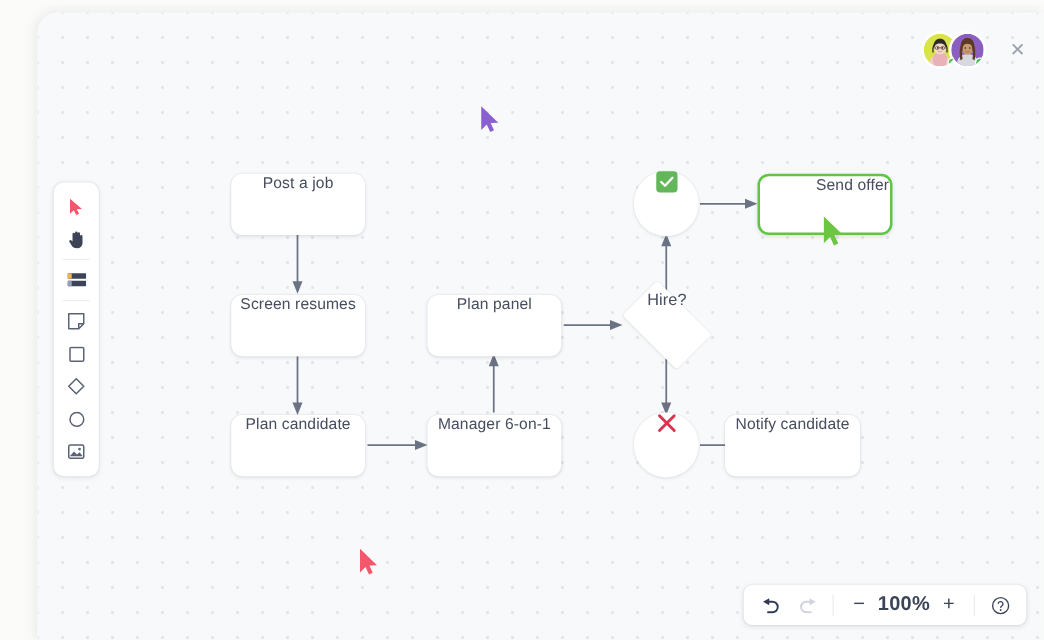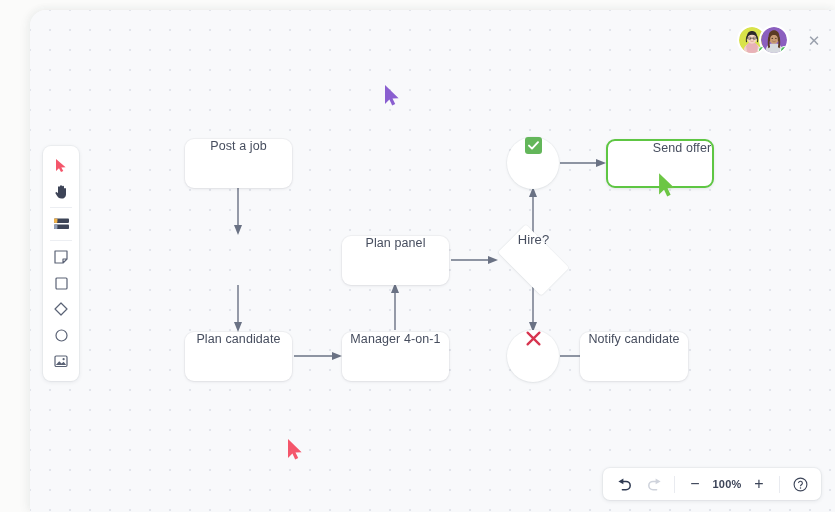--- a/index.html
+++ b/index.html
@@ -166,21 +166,21 @@
   }
   .bb-btn {
     width: 30px; height: 26px;
     display: flex; align-items: center; justify-content: center;
     cursor: pointer;
     color: #3c4458;
   }
   .bb-btn.disabled { color: #cfd3dc; cursor: default; }
   .bb-sep { width: 1px; height: 17px; background: #e9ebf0; margin: 0 5px; }
   .bb-zoom {
-    font-size: 11px; font-weight: bold;
+    font-size: 16px; font-weight: bold;
     color: #3c4458;
     min-width: 34px; text-align: center;
     letter-spacing: .2px;
     cursor: pointer;
   }
   .bb-sign { font-size: 16px; line-height: 1; color: #3c4458; }
 </style>
 </head>
 <body>
 
@@ -217,27 +217,30 @@
     <polygon points="606,163 596,159 596,167"></polygon>
 
     <line x1="560" y1="356" x2="597" y2="356"></line>
     <polygon points="606,356 596,352 596,360"></polygon>
   </svg>
 
   <div class="node" style="left:185px;top:139px;width:107px;height:49px;">
     <span>Post a job</span>
   </div>
 
+  <div class="node" style="left:185px;top:236px;width:107px;height:49px;">
+    <span>Screen resumes</span>
+  </div>
 
   <div class="node" style="left:185px;top:332px;width:107px;height:49px;">
     <span>Plan candidate</span>
   </div>
 
   <div class="node" style="left:342px;top:332px;width:107px;height:49px;">
-    <span>Manager 4-on-1</span>
+    <span>Manager 6-on-1</span>
   </div>
 
   <div class="node" style="left:342px;top:236px;width:107px;height:49px;">
     <span>Plan panel</span>
   </div>
 
   <div class="node diamond" style="left:490px;top:232px;width:87px;height:56px;">
     <div class="diamond-shape"></div>
     <span class="diamond-label">Hire?</span>
   </div>

